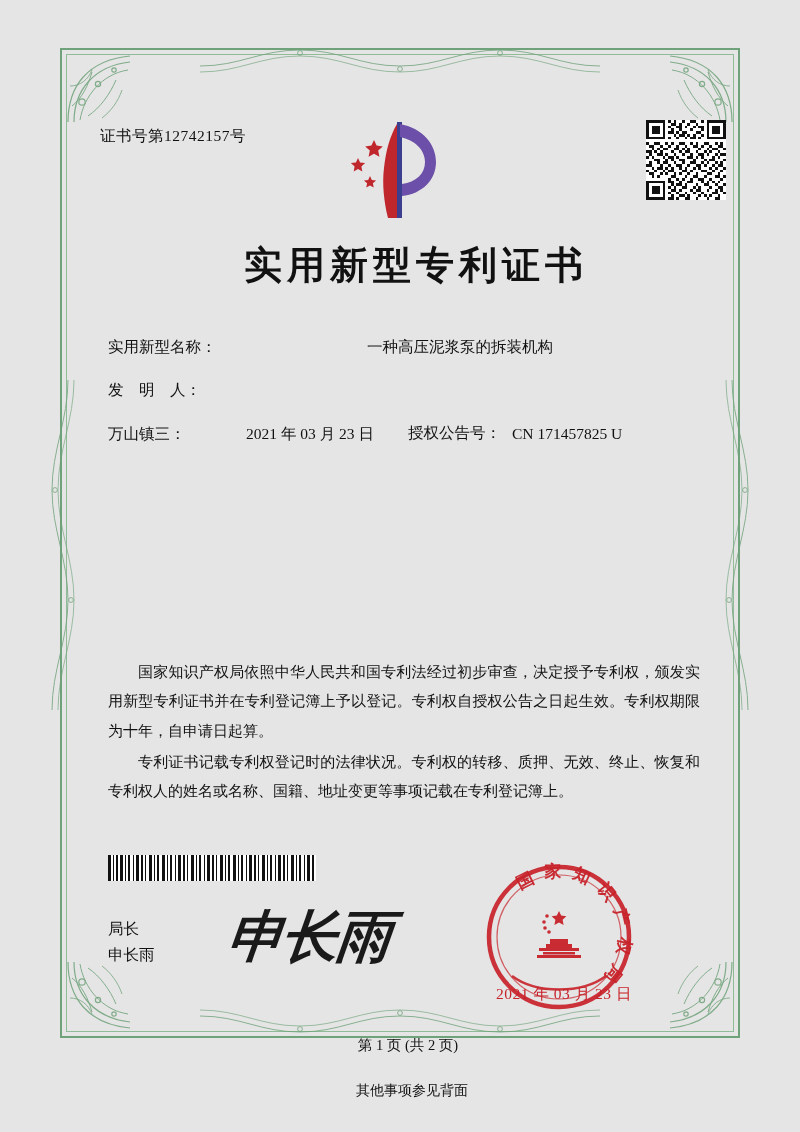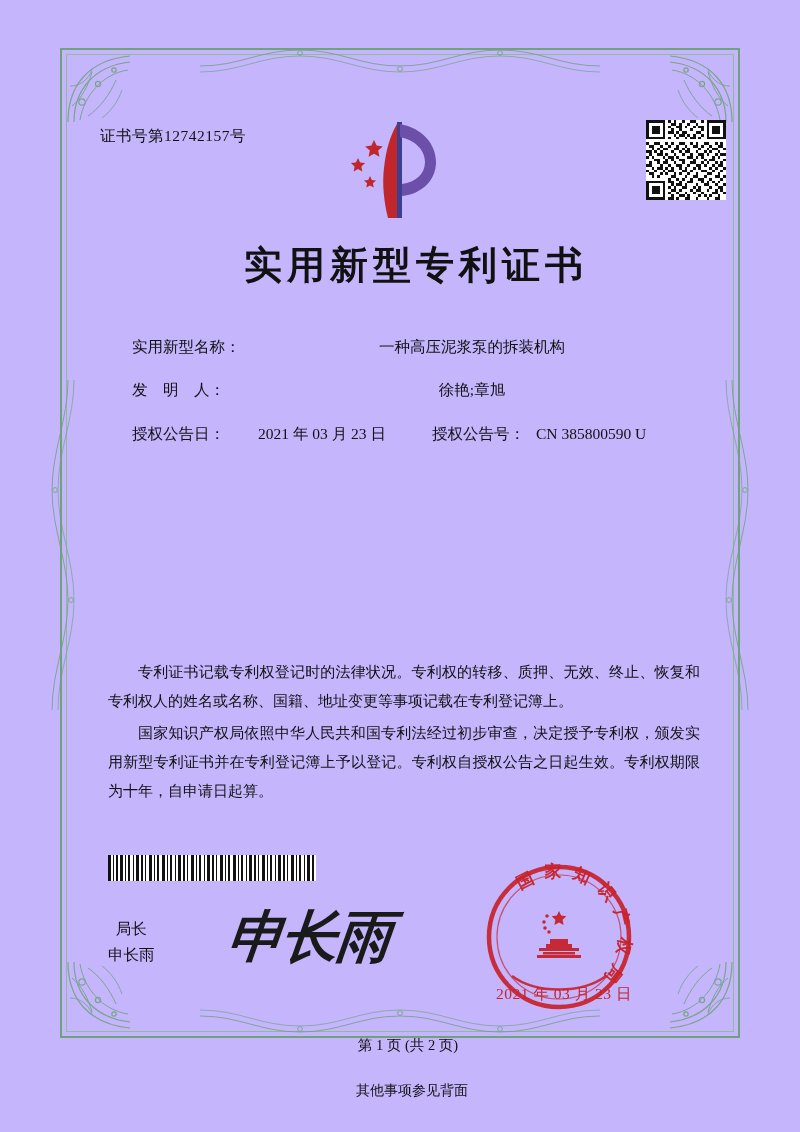--- a/index.html
+++ b/index.html
@@ -7,21 +7,21 @@
     padding: 0;
     background: #ffffff;
   }
   body {
     font-family: "Liberation Serif", "DejaVu Serif", serif;
   }
   .page {
     position: relative;
     width: 800px;
     height: 1132px;
-    background: #c4b5fd;
+    background: #e5e5e5;
     overflow: hidden;
   }
 
   
   .border-outer {
     position: absolute;
     left: 60px;
     top: 48px;
     width: 680px;
     height: 990px;
@@ -134,39 +134,38 @@
   .field {
     display: flex;
     align-items: flex-start;
     margin-bottom: 21px;
     line-height: 1.45;
   }
   .f-label {
     width: 104px;
     flex: 0 0 104px;
     white-space: nowrap;
-    margin-left: 24px;
   }
   .f-value {
     flex: 1 1 auto;
     text-align: center;
   }
   .f-value .second-line {
     display: block;
     margin-left: 7px;
   }
   .field-row2 {
     display: flex;
     margin-bottom: 18px;
     line-height: 1.45;
   }
   .cell-a { width: 300px; flex: 0 0 300px; display: flex; }
   .cell-b { display: flex; }
   .cell-a .f-label { width: 104px; flex: 0 0 104px; }
-  .cell-b .f-label { width: 104px; flex: 0 0 104px; }
+  .cell-b .f-label { width: 104px; flex: 0 0 104px; font-family: Liberation Mono, monospace; }
 
   
   .paras {
     position: absolute;
     left: 108px;
     top: 658px;
     width: 592px;
     font-size: 15px;
     color: #111;
     line-height: 1.95;
@@ -184,21 +183,20 @@
   }
 
   
   .sig-label {
     position: absolute;
     left: 108px;
     top: 916px;
     font-size: 15.5px;
     color: #111;
     line-height: 1.65;
-    text-align: center;
   }
   .sig-script {
     position: absolute;
     left: 228px;
     top: 900px;
     width: 200px;
     height: 76px;
     font-size: 56px;
     color: #1a1a1a;
     font-family: "DejaVu Serif", serif;
@@ -615,43 +613,42 @@
 
   <div class="fields">
 
     <div class="field">
       <span class="f-label">实用新型名称：</span>
       <span class="f-value">一种高压泥浆泵的拆装机构</span>
     </div>
 
     <div class="field">
       <span class="f-label">发　明　人：</span>
-      <span class="f-value">徐艳;章旭</span>
     </div>
 
 
 
 
 
     <div class="field-row2">
       <span class="cell-a">
-        <span class="f-label">授权公告日：</span>
+        <span class="f-label">万山镇三：</span>
         <span class="f-value">2021 年 03 月 23 日</span>
       </span>
       <span class="cell-b">
         <span class="f-label">授权公告号：</span>
-        <span class="f-value">CN 385800590 U</span>
+        <span class="f-value">CN 171457825 U</span>
       </span>
     </div>
 
   </div>
 
   <div class="paras">
+    <p class="para">国家知识产权局依照中华人民共和国专利法经过初步审查，决定授予专利权，颁发实用新型专利证书并在专利登记簿上予以登记。专利权自授权公告之日起生效。专利权期限为十年，自申请日起算。</p>
     <p class="para">专利证书记载专利权登记时的法律状况。专利权的转移、质押、无效、终止、恢复和专利权人的姓名或名称、国籍、地址变更等事项记载在专利登记簿上。</p>
-    <p class="para">国家知识产权局依照中华人民共和国专利法经过初步审查，决定授予专利权，颁发实用新型专利证书并在专利登记簿上予以登记。专利权自授权公告之日起生效。专利权期限为十年，自申请日起算。</p>
   </div>
 
   <div class="barcode">
     <svg width="208" height="26" viewBox="0 0 208 26" shape-rendering="crispEdges">
       <rect width="208" height="26" fill="#ffffff"></rect>
       <g fill="#111111">
         <rect x="0" y="0" width="3" height="26"></rect>
           <rect x="5" y="0" width="1" height="26"></rect>
         <rect x="8" y="0" width="2" height="26"></rect>
           <rect x="12" y="0" width="3" height="26"></rect>

